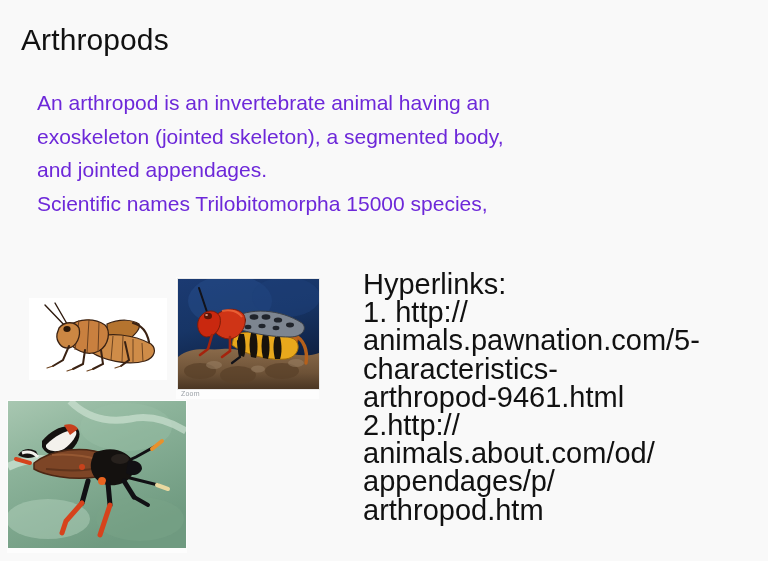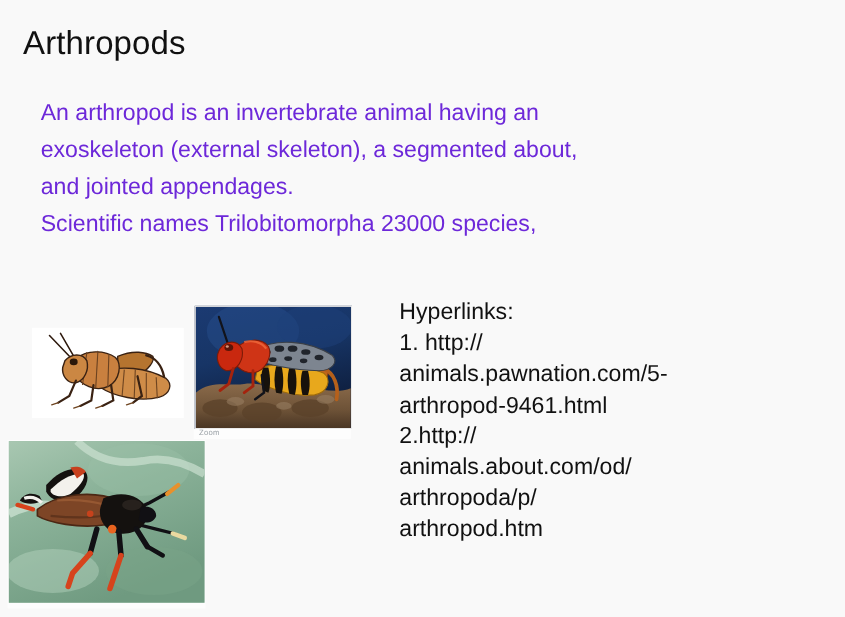--- a/index.html
+++ b/index.html
@@ -44,21 +44,21 @@
     margin-left: 23px;
   }
   #body-text .line {
     white-space: nowrap;
   }
   #links-block {
     position: absolute;
     left: 363px;
     top: 270px;
     width: 300px;
-    font-size: 21px;
+    font-size: 29px;
     line-height: 28.2px;
     color: #111111;
   }
   #links-block .line {
     white-space: nowrap;
   }
 
   
   .photo {
     position: absolute;
@@ -122,33 +122,34 @@
 </style>
 </head>
 <body>
 
 <div id="slide">
 
   <div id="slide-title">Arthropods</div>
 
   <div id="body-text">
     <div class="line">An arthropod is an invertebrate animal having an</div>
-    <div class="line">exoskeleton (external skeleton), a segmented about,</div>
+    <div class="line">exoskeleton (jointed skeleton), a segmented body,</div>
     <div class="line">and jointed appendages.</div>
-    <div class="line">Scientific names Trilobitomorpha 23000 species,</div>
+    <div class="line">Scientific names Trilobitomorpha 15000 species,</div>
   </div>
 
   <div id="links-block">
     <div class="line">Hyperlinks:</div>
     <div class="line">1. http://</div>
     <div class="line">animals.pawnation.com/5-</div>
+    <div class="line">characteristics-</div>
     <div class="line">arthropod-9461.html</div>
     <div class="line">2.http://</div>
     <div class="line">animals.about.com/od/</div>
-    <div class="line">arthropoda/p/</div>
+    <div class="line">appendages/p/</div>
     <div class="line">arthropod.htm</div>
   </div>
 
   <div class="photo" id="photo-grasshopper">
     <svg viewBox="0 0 138 82" preserveAspectRatio="none" aria-hidden="true">
       <rect x="0" y="0" width="138" height="82" fill="#ffffff"></rect>
       <g stroke="#2e1a0e" stroke-width="1.4" fill="none" stroke-linecap="round">
         <path d="M38 30 L16 7"></path>
         <path d="M41 31 L26 5"></path>
       </g>

